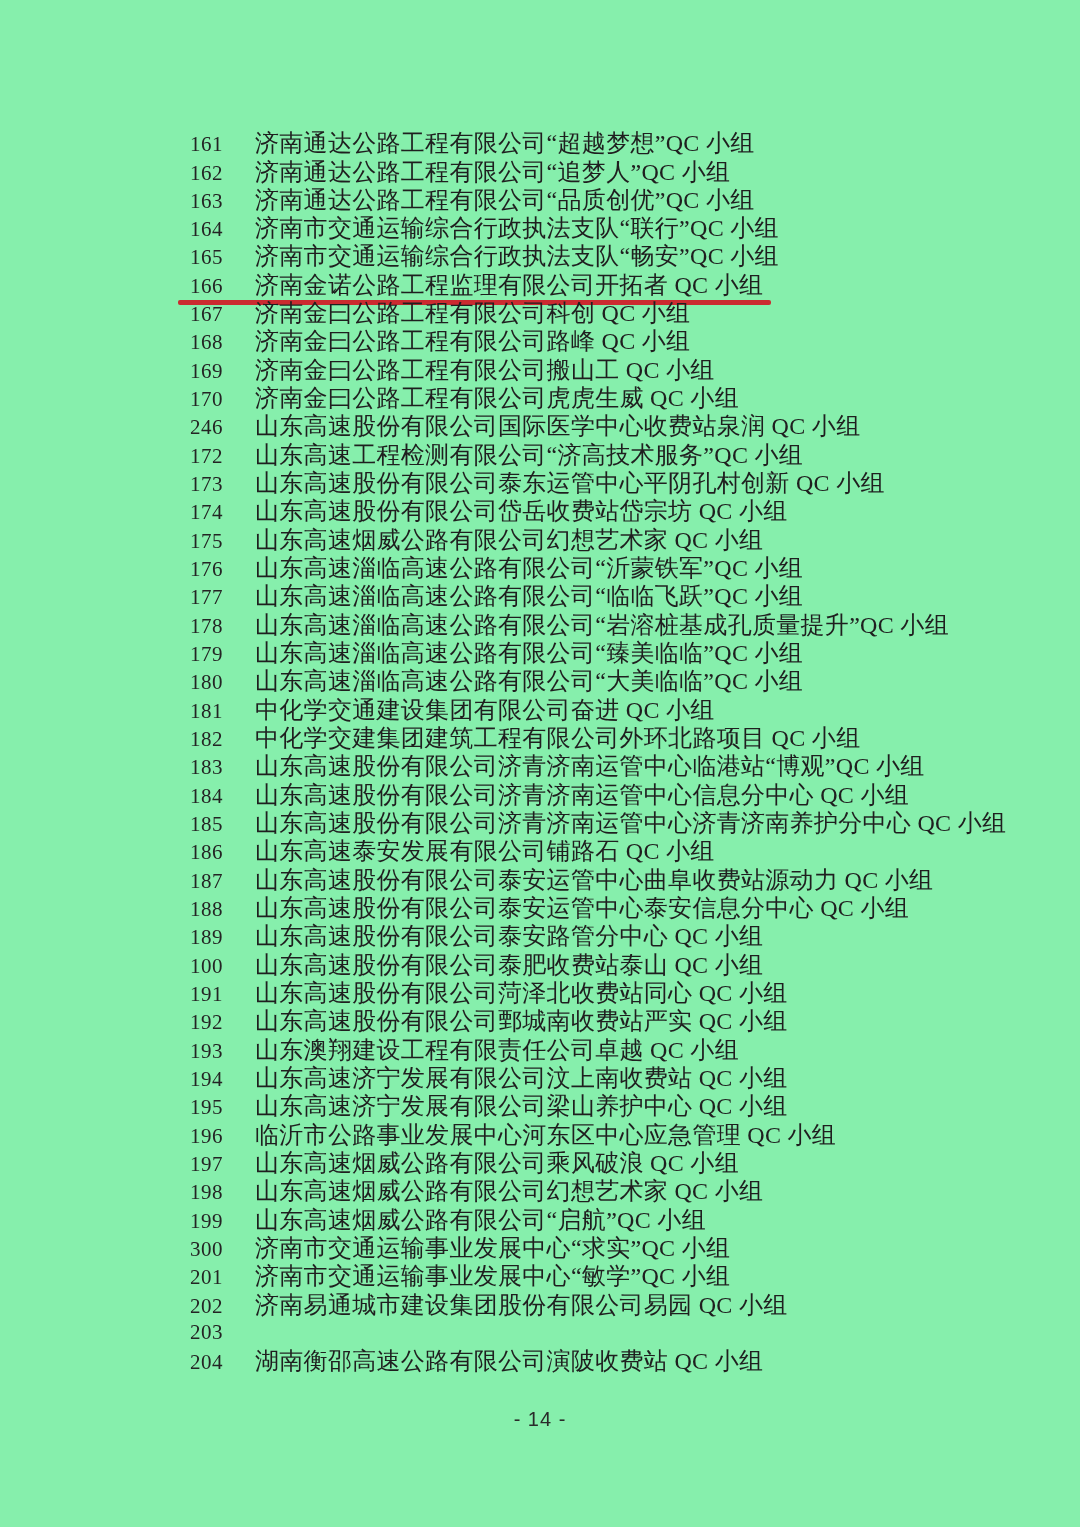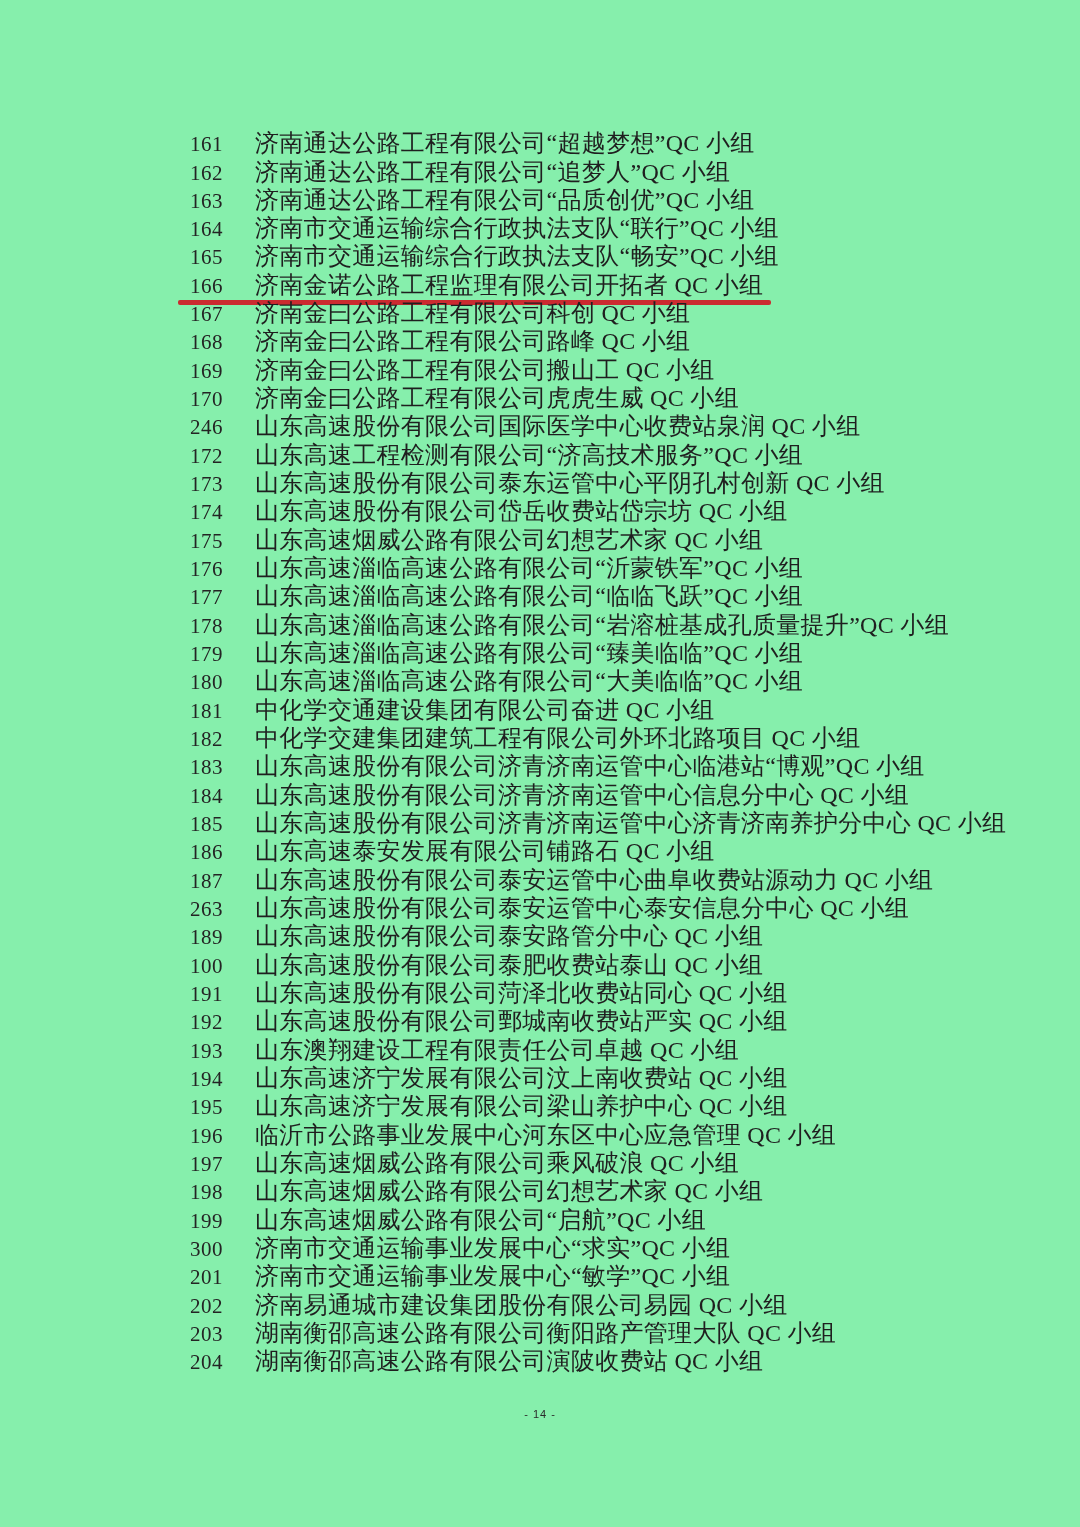--- a/index.html
+++ b/index.html
@@ -54,21 +54,21 @@
     background: var(--accent-red, #cb2b30);
     border-radius: 2px;
   }
   .footer {
     position: absolute;
     top: 1408px;
     left: 0;
     width: 100%;
     text-align: center;
     font-family: "Liberation Sans", "DejaVu Sans", sans-serif;
-    font-size: 11px;
+    font-size: 20px;
     color: #2a2a2a;
     letter-spacing: 1px;
   }
 </style>
 </head>
 <body>
 
 <div class="page">
 
   <div class="list">
@@ -230,21 +230,21 @@
       </span>
     </div>
       <div class="row">
       <span class="row-inner">
         <span class="num">187</span>
         <span class="txt">山东高速股份有限公司泰安运管中心曲阜收费站源动力 QC 小组</span>
       </span>
     </div>
       <div class="row">
       <span class="row-inner">
-        <span class="num">263</span>
+        <span class="num">188</span>
         <span class="txt">山东高速股份有限公司泰安运管中心泰安信息分中心 QC 小组</span>
       </span>
     </div>
       <div class="row">
       <span class="row-inner">
         <span class="num">189</span>
         <span class="txt">山东高速股份有限公司泰安路管分中心 QC 小组</span>
       </span>
     </div>
       <div class="row">
@@ -321,21 +321,20 @@
     </div>
       <div class="row">
       <span class="row-inner">
         <span class="num">202</span>
         <span class="txt">济南易通城市建设集团股份有限公司易园 QC 小组</span>
       </span>
     </div>
       <div class="row">
       <span class="row-inner">
         <span class="num">203</span>
-        <span class="txt">湖南衡邵高速公路有限公司衡阳路产管理大队 QC 小组</span>
       </span>
     </div>
       <div class="row">
       <span class="row-inner">
         <span class="num">204</span>
         <span class="txt">湖南衡邵高速公路有限公司演陂收费站 QC 小组</span>
       </span>
     </div>
     </div>
 

